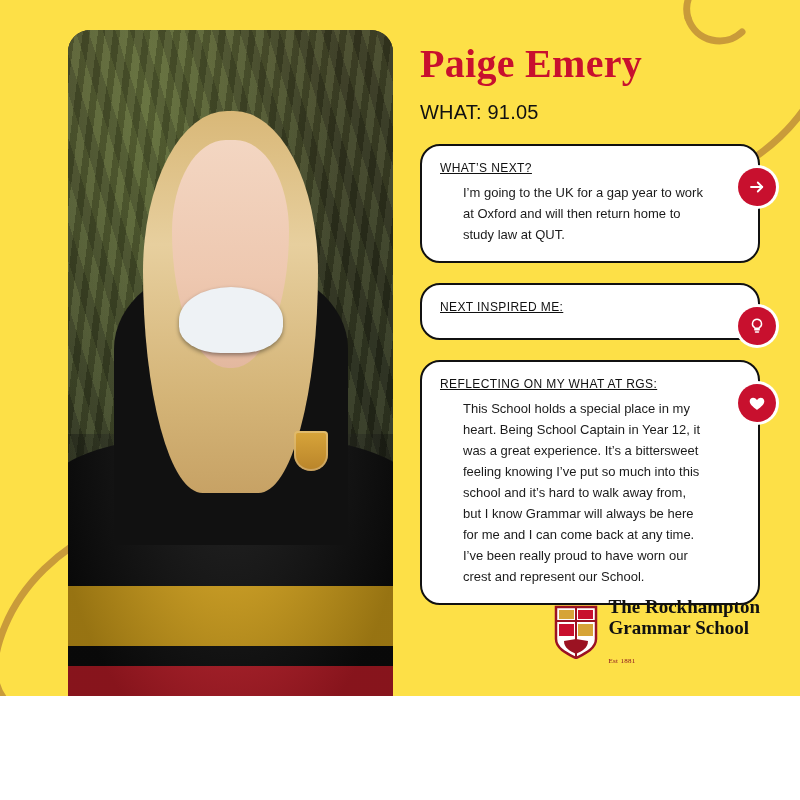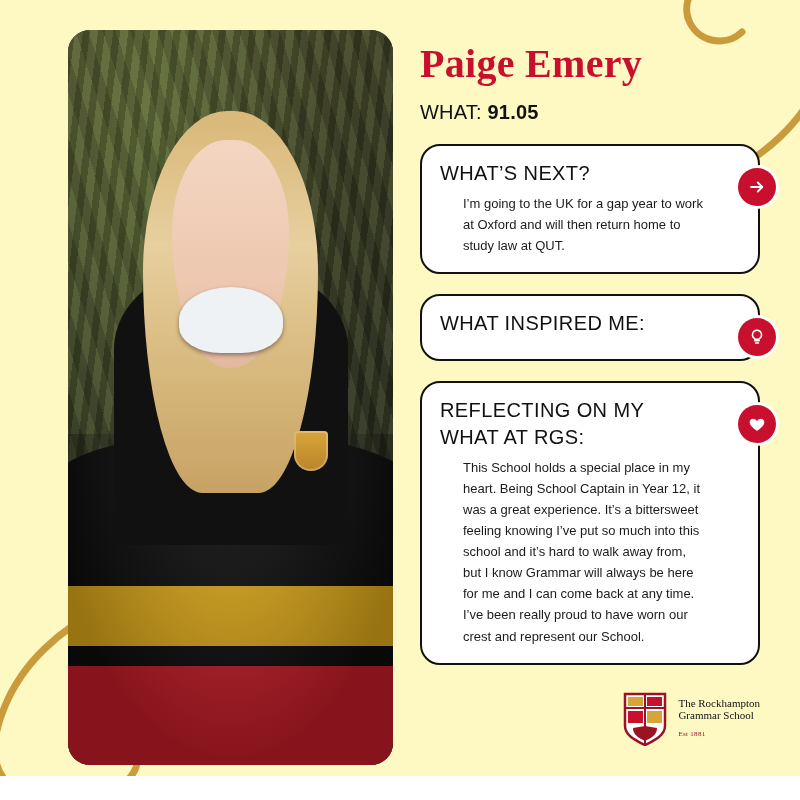--- a/index.html
+++ b/index.html
@@ -4,22 +4,22 @@
 <style>
   * { box-sizing: border-box; margin: 0; padding: 0; }
   html, body {
     width: 800px; height: 800px;
     background: #ffffff;
     font-family: "Liberation Sans", sans-serif;
     overflow: hidden;
   }
   .poster {
     position: relative;
-    width: 800px; height: 776px;
-    background: #fef9c3;
+    width: 800px; height: 696px;
+    background: #fde047;
     overflow: hidden;
   }
 
   
   .swoosh-tr { position: absolute; top: -40px; right: -60px; width: 340px; height: 260px; pointer-events: none; }
   .swoosh-bl { position: absolute; bottom: -30px; left: -40px; width: 340px; height: 240px; pointer-events: none; }
 
   
   .photo-wrap {
     position: absolute;
@@ -94,38 +94,39 @@
     color: #c8102e;
     letter-spacing: .3px;
     line-height: 1;
   }
   .atar {
     margin-top: 17px;
     font-size: 20px;
     color: #111;
     letter-spacing: .2px;
   }
-  .atar b { font-weight: 700; }
+  .atar b { font-weight: 400; }
 
   
   .card {
     position: relative;
     margin-top: 20px;
     border: 2px solid #111;
     border-radius: 20px;
     padding: 14px 54px 16px 18px;
     background: #fff;
   }
   .card h2 {
-    font-size: 20px;
+    font-size: 12px;
     font-weight: 500;
     letter-spacing: .4px;
     color: #111;
     line-height: 1.35;
     margin-bottom: 6px;
+    text-decoration: underline;
   }
   .card p {
     font-size: 13px;
     line-height: 1.62;
     color: #1b1b1b;
     margin-left: 23px;
   }
   .badge {
     position: absolute;
     right: -18px; top: 22px;
@@ -143,29 +144,30 @@
   
   .logo {
     position: absolute;
     right: 40px; bottom: 30px;
     display: flex; align-items: center; gap: 10px;
   }
   .logo-crest { width: 46px; height: 56px; flex: none; }
   .logo-text { line-height: 1.12; }
   .logo-text .l1, .logo-text .l2 {
     font-family: "Liberation Serif", serif;
-    font-size: 11px;
+    font-size: 19px;
     color: #111;
+    font-weight: bold;
   }
   .logo-text .l3 {
     font-family: "Liberation Serif", serif;
     font-size: 7px;
     color: #8a1321;
     letter-spacing: .3px;
-    margin-top: 10px;
+    margin-top: 20px;
   }
 </style>
 </head>
 <body>
 
 <div class="poster">
 
   <svg class="swoosh-tr" viewBox="0 0 340 260">
     <path d="M40 250 C 150 255 265 205 300 120 C 330 48 290 10 235 8 C 190 7 160 30 168 58" fill="none" stroke="#c99b3a" stroke-width="7" stroke-linecap="round"></path>
     <path d="M168 58 C 176 82 205 88 222 72" fill="none" stroke="#c99b3a" stroke-width="7" stroke-linecap="round"></path>
@@ -200,21 +202,21 @@
       <p>I’m going to the UK for a gap year to work at Oxford and will then return home to study law at QUT.</p>
       <span class="badge">
         <svg width="18" height="18" viewBox="0 0 24 24" fill="none" stroke="#fff" stroke-width="2.4" stroke-linecap="round" stroke-linejoin="round">
           <line x1="4" y1="12" x2="19" y2="12"></line>
             <polyline points="13,6 19,12 13,18"></polyline>
         </svg>
       </span>
     </section>
 
     <section class="card">
-      <h2>WHAT INSPIRED ME:</h2>
+      <h2>NEXT INSPIRED ME:</h2>
       <span class="badge">
         <svg width="18" height="18" viewBox="0 0 24 24" fill="none" stroke="#fff" stroke-width="1.9" stroke-linecap="round" stroke-linejoin="round">
           <path d="M9 17h6M10 20h4"></path>
           <path d="M12 3a6 6 0 0 0-3.5 10.9c.4.3.5.7.5 1.1h6c0-.4.1-.8.5-1.1A6 6 0 0 0 12 3z"></path>
         </svg>
       </span>
     </section>
 
     <section class="card">
       <h2>REFLECTING ON MY WHAT AT RGS:</h2>

